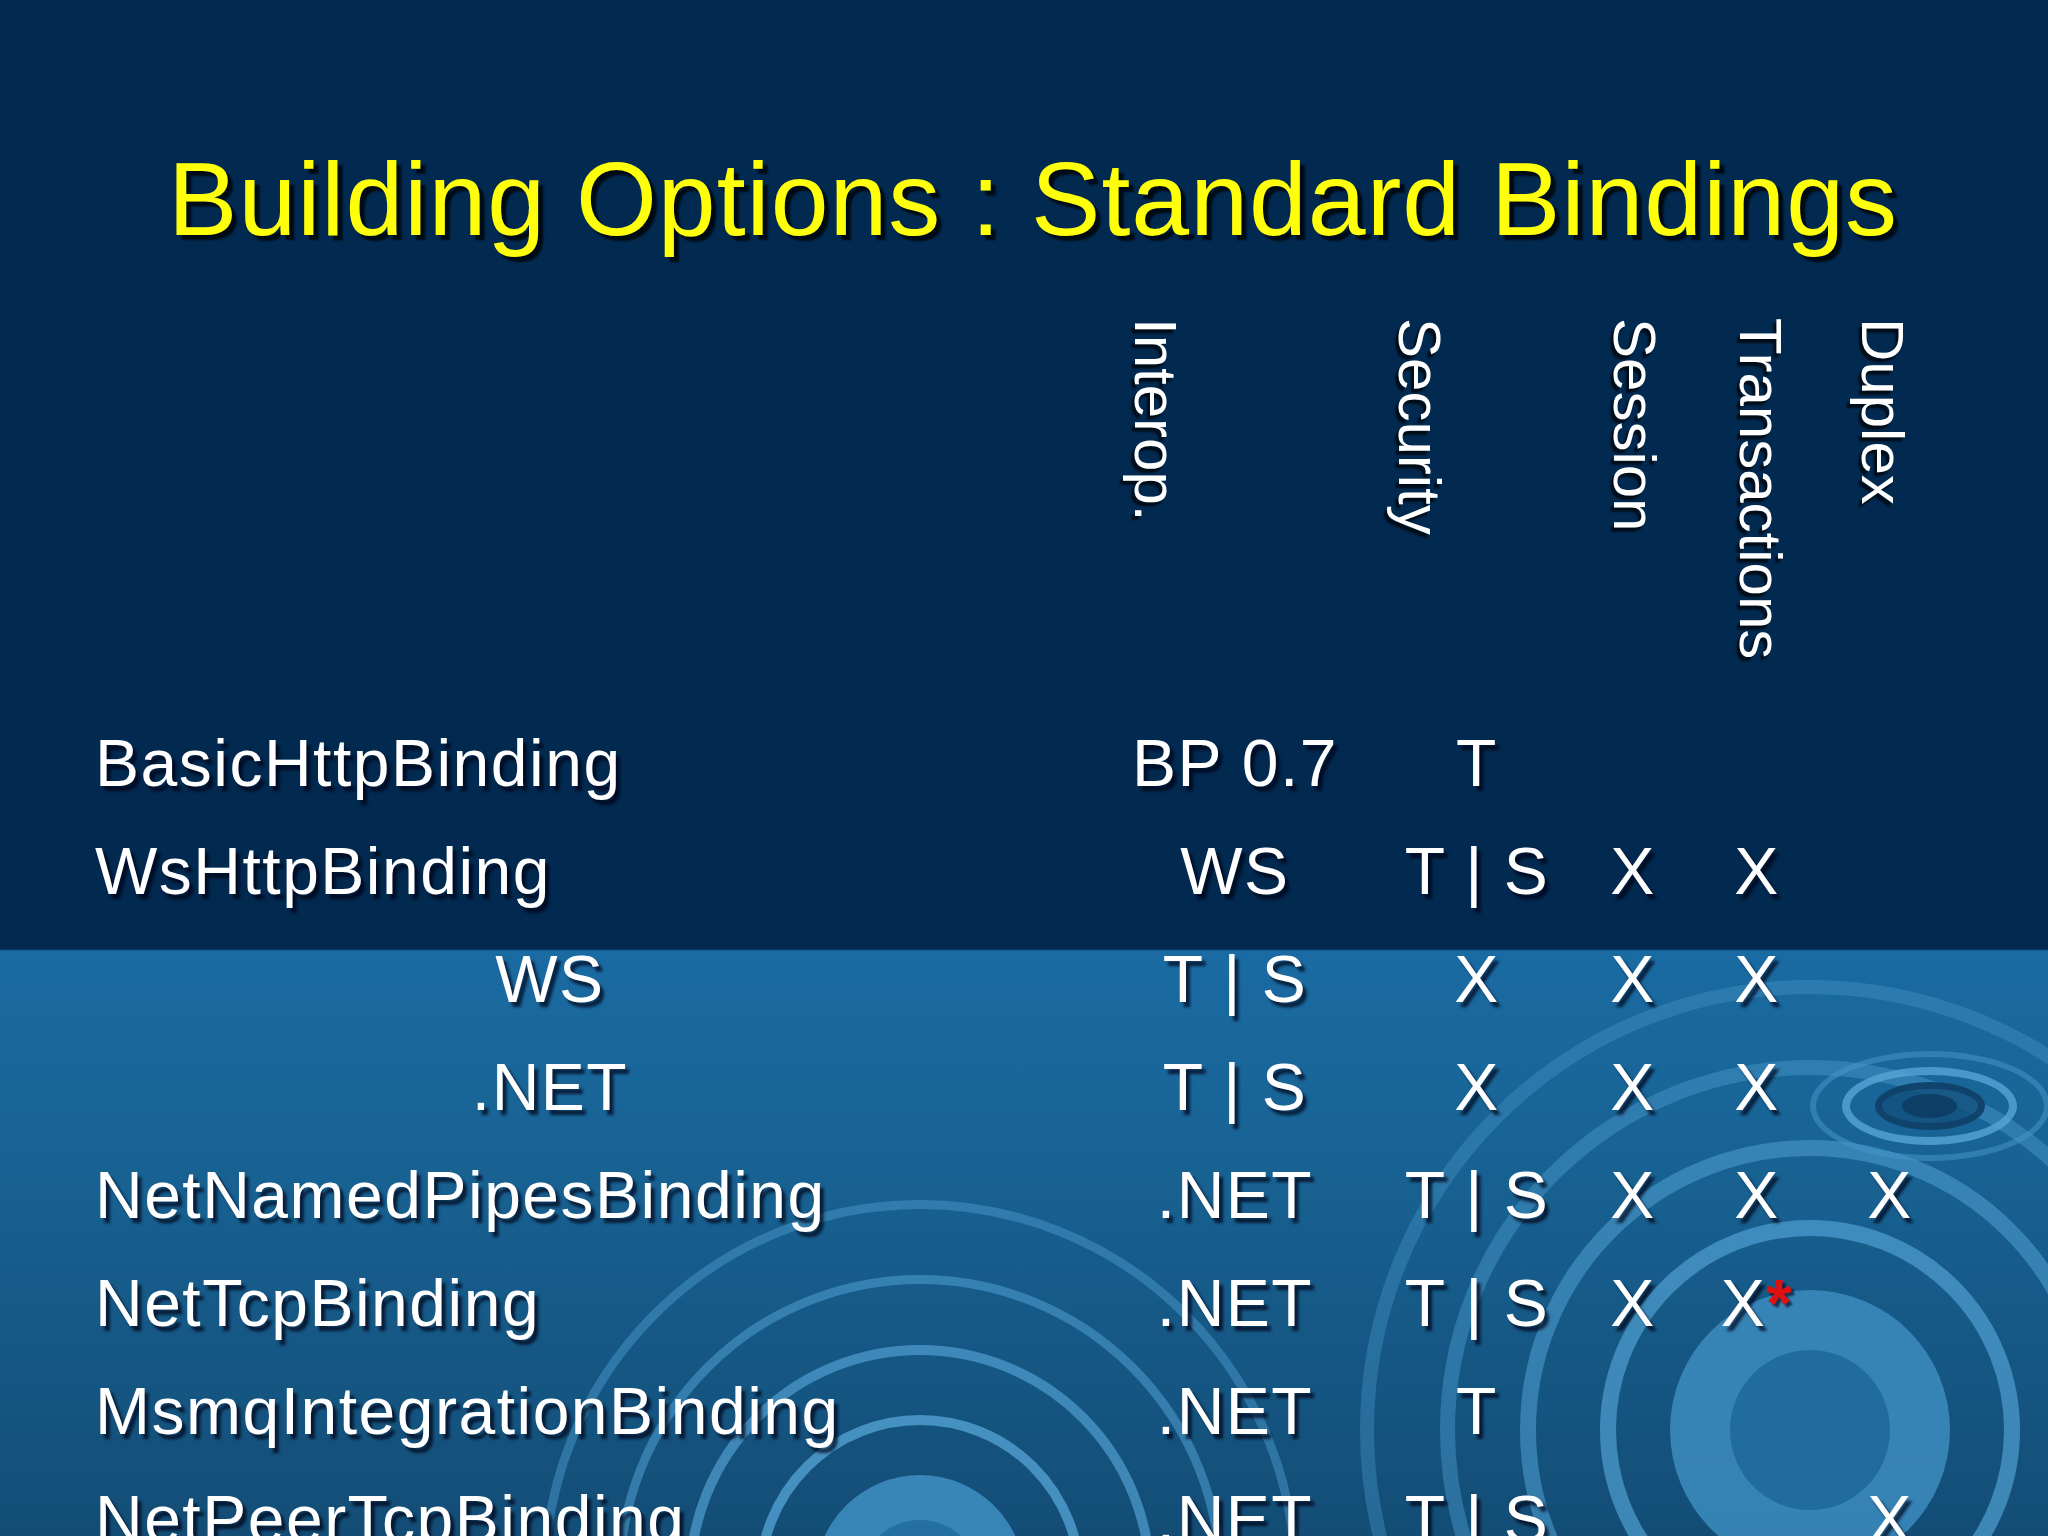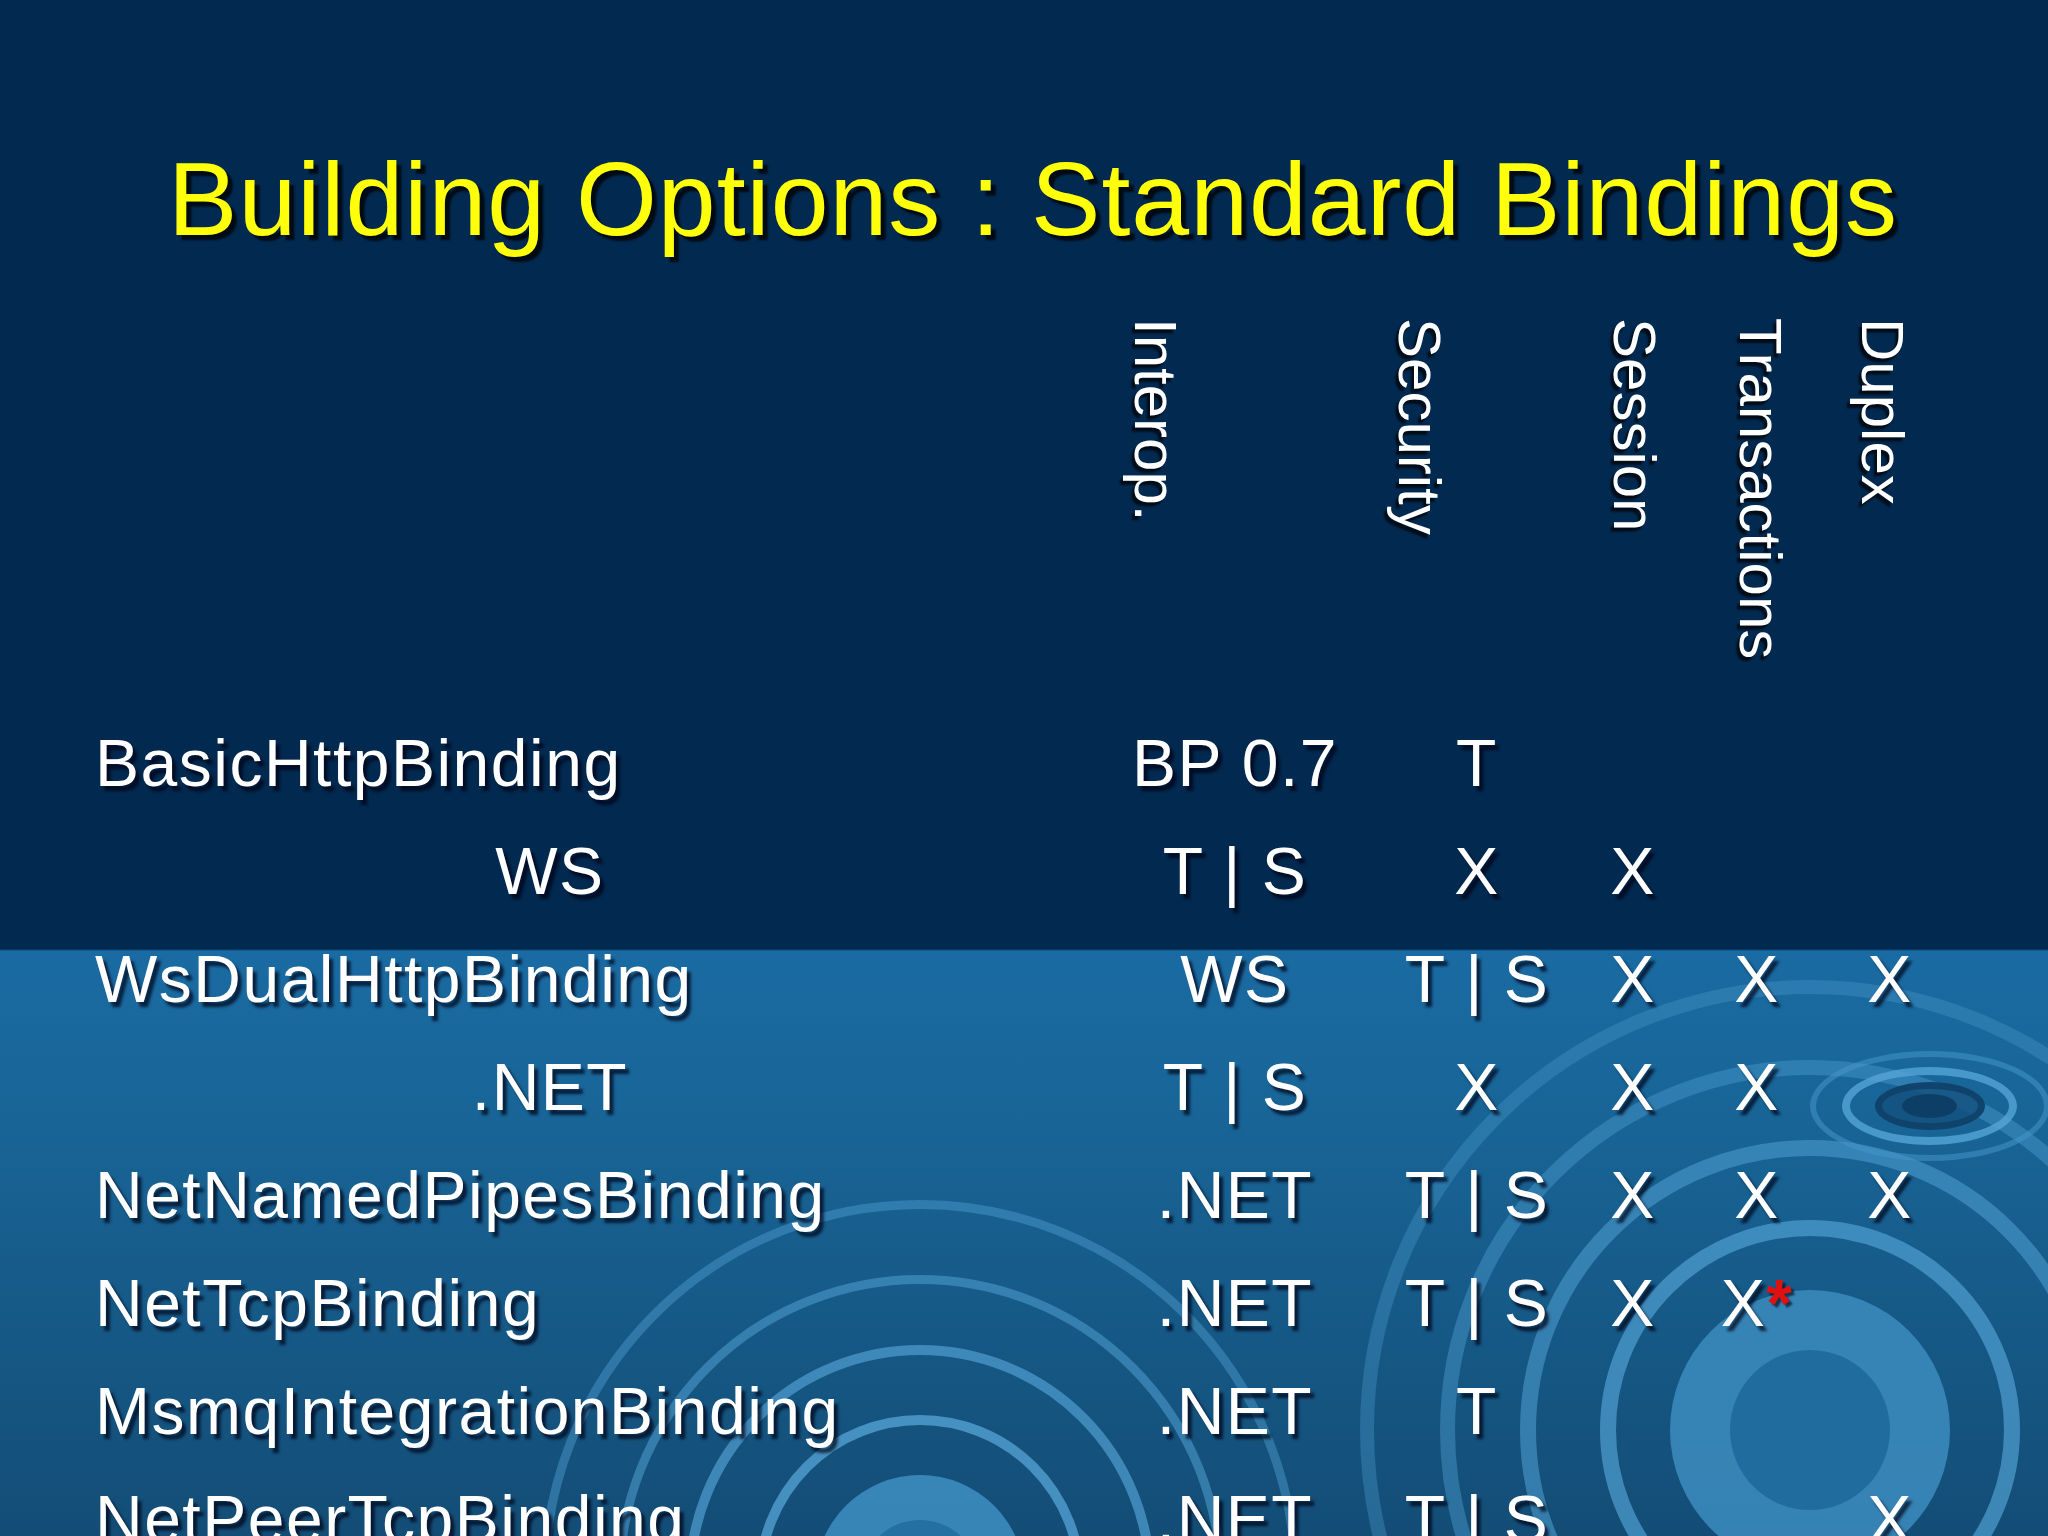--- a/index.html
+++ b/index.html
@@ -90,29 +90,29 @@
     <div class="row">
       <div class="cell c-name">BasicHttpBinding</div>
       <div class="cell c-val">BP 0.7</div>
       <div class="cell c-val">T</div>
       <div class="cell c-val"></div>
       <div class="cell c-val"><span></span><span class="star"></span></div>
       <div class="cell c-val"></div>
     </div>
 
     <div class="row">
+      <div class="cell c-name">WsHttpBinding</div>
       <div class="cell c-val">WS</div>
       <div class="cell c-val">T | S</div>
       <div class="cell c-val">X</div>
       <div class="cell c-val"><span>X</span><span class="star"></span></div>
       <div class="cell c-val"></div>
     </div>
 
     <div class="row">
-      <div class="cell c-name">WsDualHttpBinding</div>
       <div class="cell c-val">WS</div>
       <div class="cell c-val">T | S</div>
       <div class="cell c-val">X</div>
       <div class="cell c-val"><span>X</span><span class="star"></span></div>
       <div class="cell c-val">X</div>
     </div>
 
     <div class="row">
       <div class="cell c-val">.NET</div>
       <div class="cell c-val">T | S</div>

